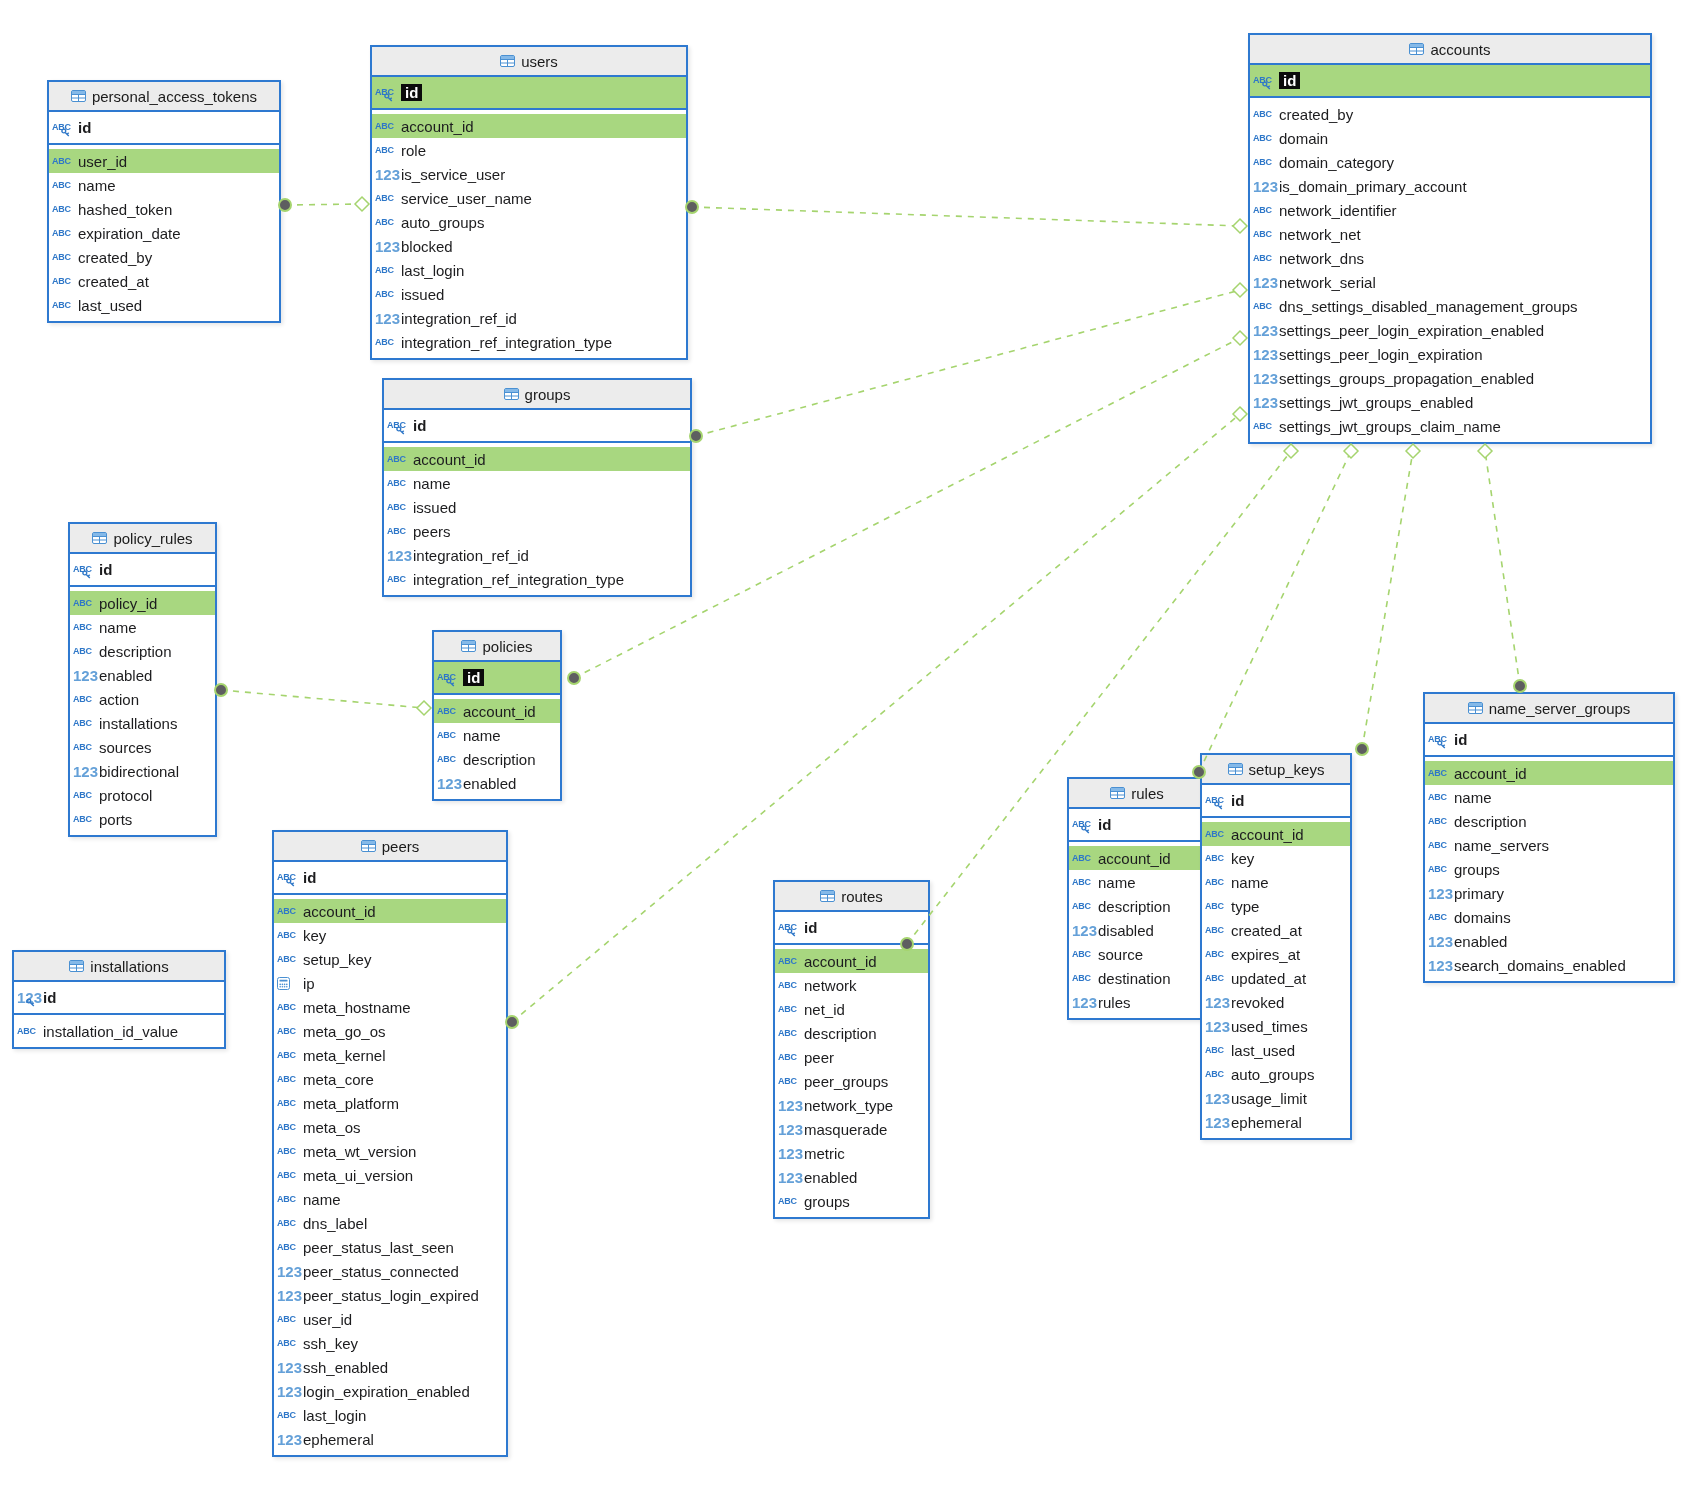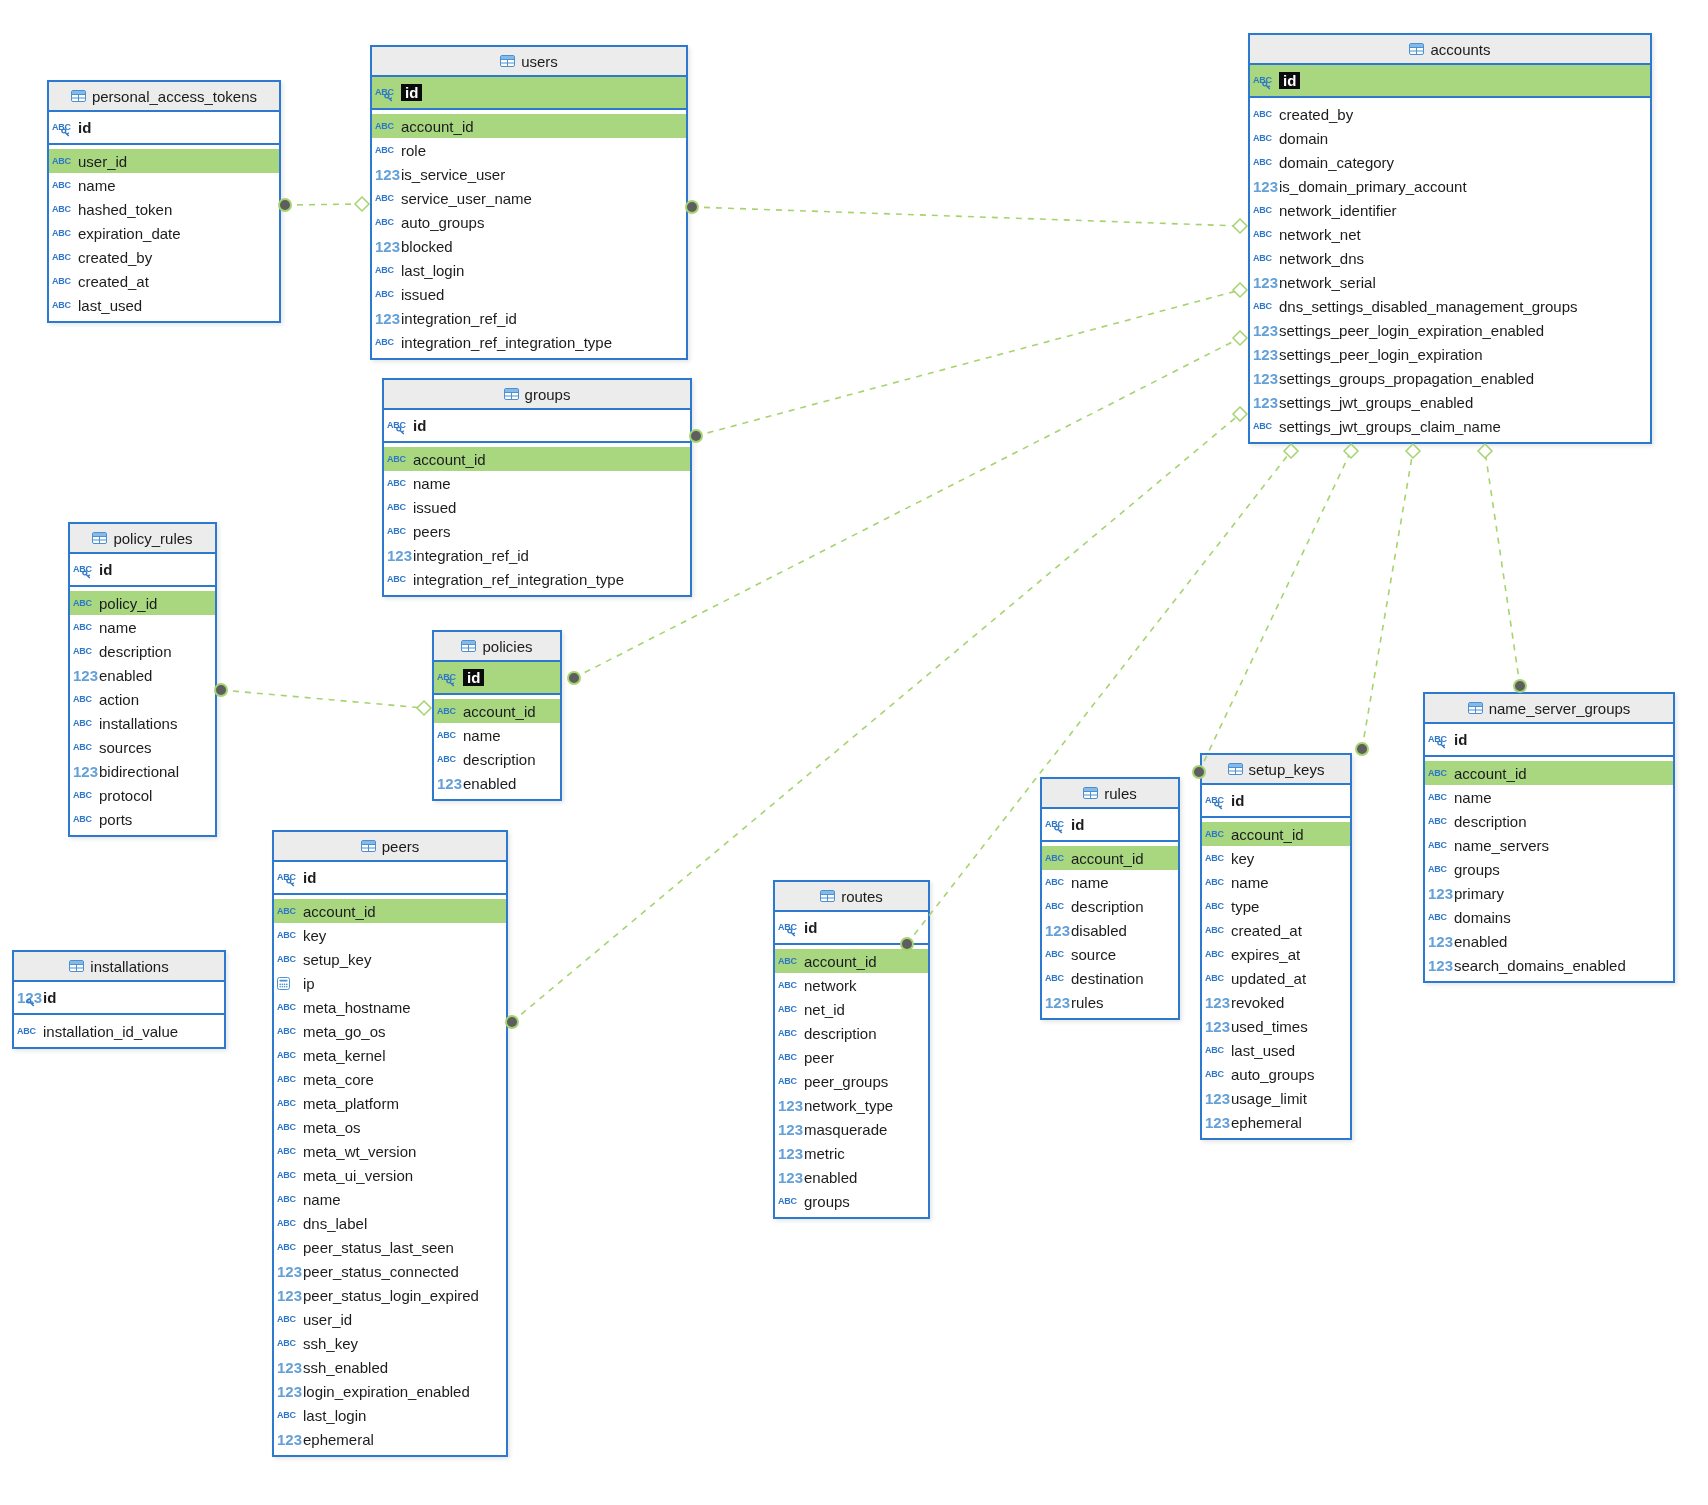--- a/index.html
+++ b/index.html
@@ -766,21 +766,21 @@
           <span class="lbl">enabled</span>
         </div>
         <div class="row">
           <span class="ticon">
             <span class="abc">ABC</span>
           </span>
           <span class="lbl">groups</span>
         </div>
       </div>
     </div>
-    <div class="entity" style="left:1040px;top:777px;width:136px">
+    <div class="entity" style="left:1067px;top:777px;width:136px">
       <div class="e-header">
         <svg width="15" height="12" viewBox="0 0 15 12">
           <rect x="0.5" y="0.5" width="14" height="11" rx="1.5" fill="#ffffff" stroke="#4a90d2"></rect>
           <rect x="1" y="1" width="13" height="3.2" fill="#85b9e8"></rect>
           <path d="M0.5 4.5 H14.5 M7.5 4.5 V11.5 M0.5 8 H14.5" stroke="#4a90d2" fill="none"></path>
         </svg>
         <span class="title">rules</span>
       </div>
       <div class="e-pk">
         <div class="row">

